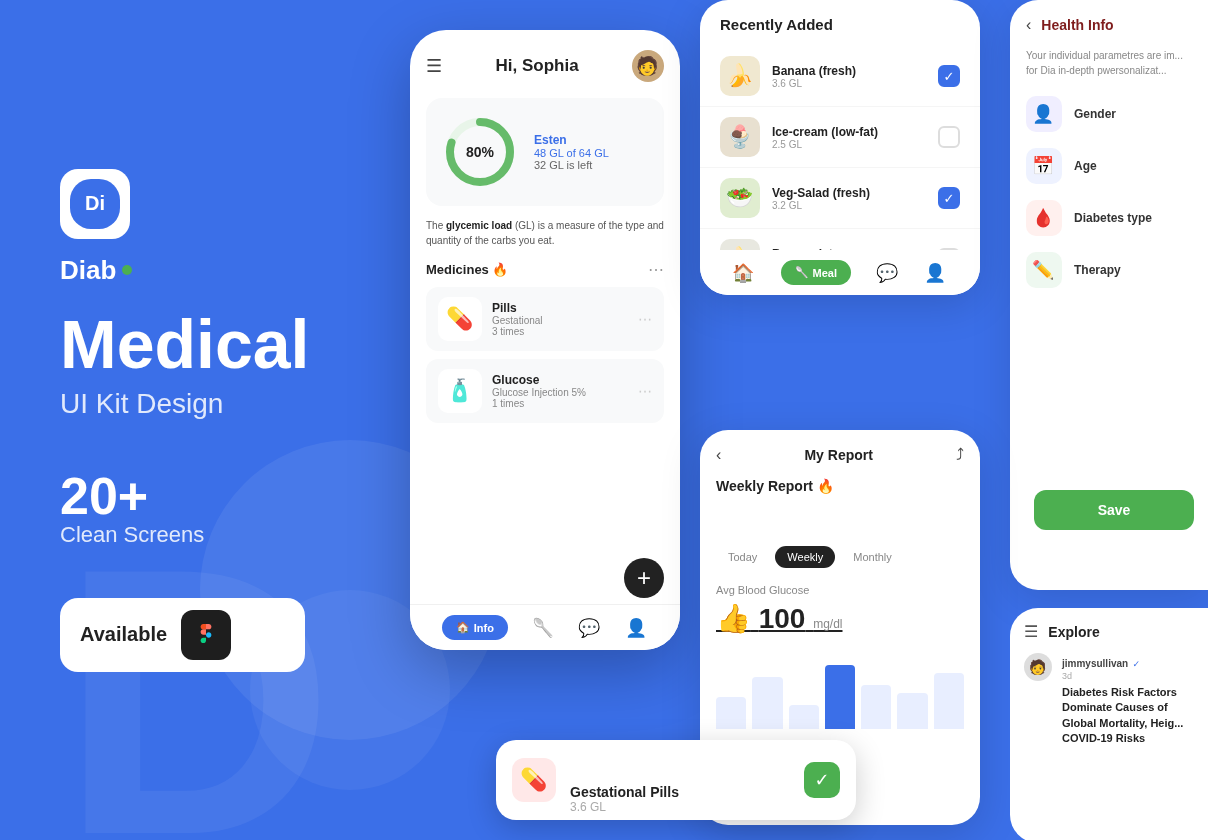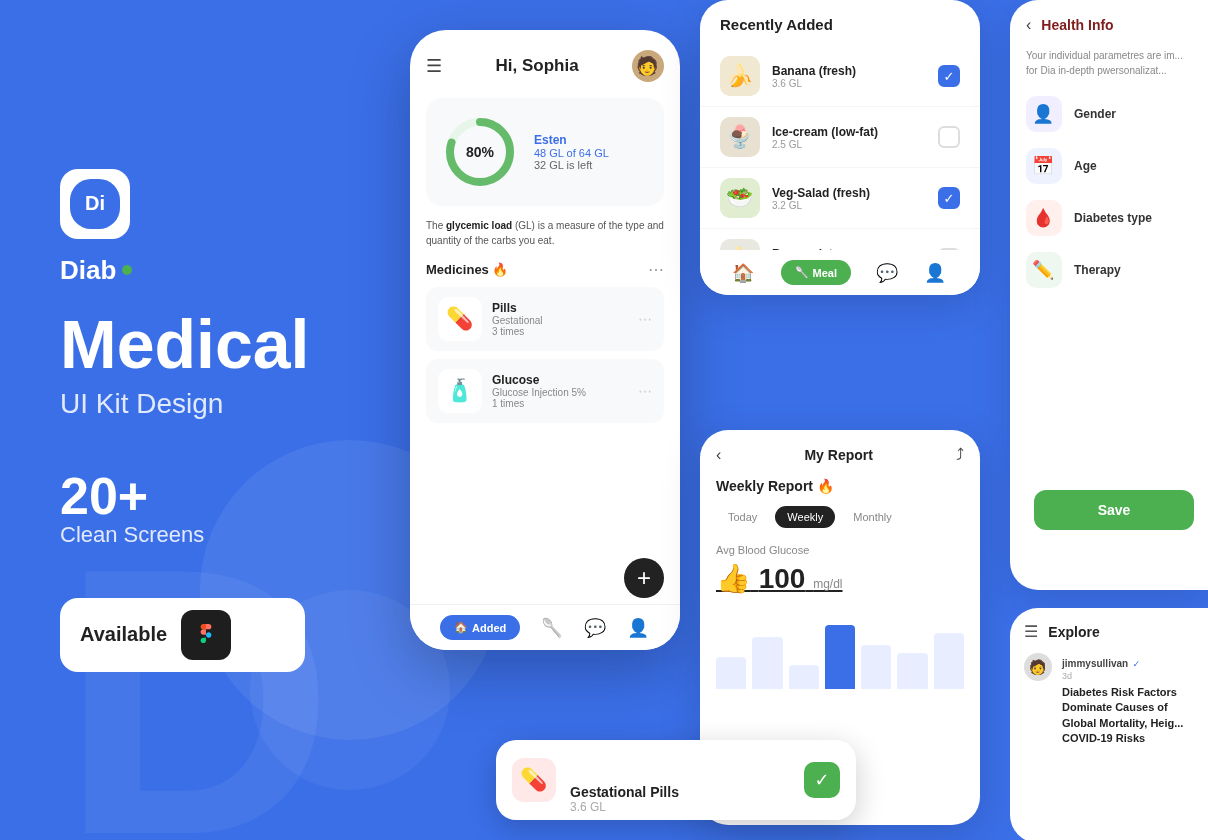--- a/index.html
+++ b/index.html
@@ -604,20 +604,21 @@
       margin-bottom: 16px;
     }
 
     .time-tab {
       padding: 5px 12px;
       border-radius: 16px;
       font-size: 11px;
       font-weight: 500;
       color: #888;
       background: transparent;
+      margin-top: 40px;
     }
 
     .time-tab-active {
       background: #222;
       color: white;
     }
 
     .avg-label {
       font-size: 11px;
       color: #888;
@@ -870,21 +871,21 @@
       <div class="med-times">1 times</div>
     </div>
     <span class="med-more">⋯</span>
   </div>
 
   <div class="fab-btn">+</div>
 
   <div class="phone-nav">
     <div class="nav-btn-home">
       <span>🏠</span>
-      <span>Added</span>
+      <span>Info</span>
     </div>
     <span class="nav-icon">🥄</span>
     <span class="nav-icon">💬</span>
     <span class="nav-icon">👤</span>
   </div>
 </div>
 
 <div class="panel-recently">
   <div class="panel-header-ra">
     <span class="panel-title-ra">Recently Added</span>

